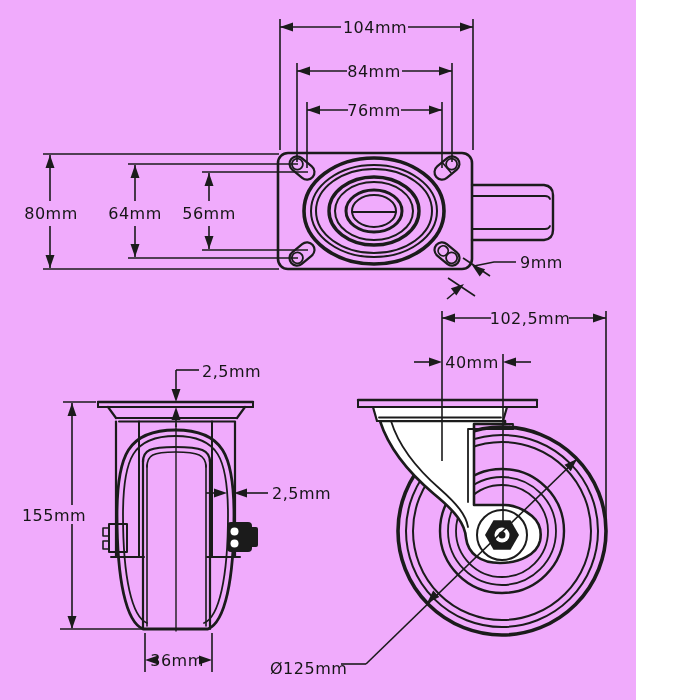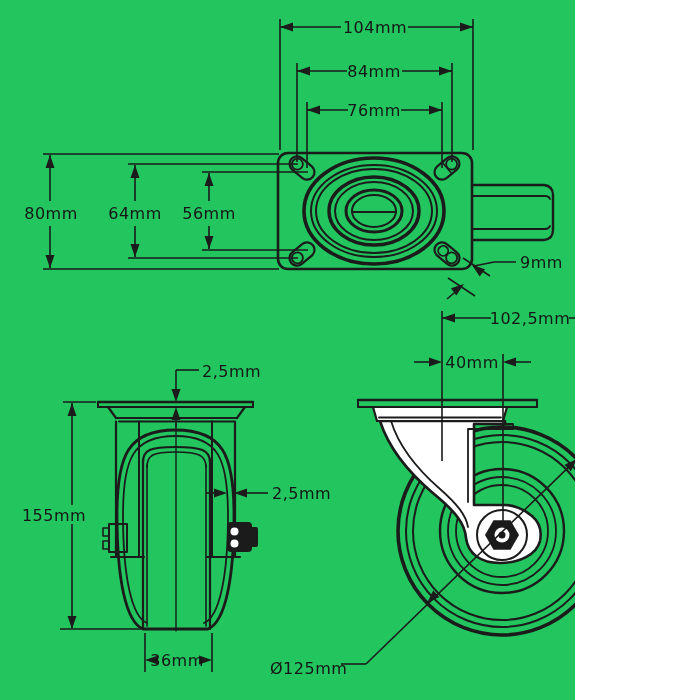--- a/index.html
+++ b/index.html
@@ -1,16 +1,16 @@
 <!DOCTYPE html>
 <html><head>
 <meta charset="utf-8">
 <style>
   html,body{margin:0;padding:0;background:#fff;}
-  .stage{position:relative;width:575px;height:700px;background:#22c55e;overflow:hidden;
+  .stage{position:relative;width:636px;height:700px;background:#f0abfc;overflow:hidden;
          font-family:"DejaVu Sans","Liberation Sans",sans-serif;}
   svg{position:absolute;left:0;top:0;}
   .geo{stroke:#1b1b1b;fill:none;stroke-linecap:round;stroke-linejoin:round;}
   .dim{stroke:#1b1b1b;fill:none;stroke-width:1.6;stroke-linecap:butt;}
   .arr{fill:#1b1b1b;stroke:none;}
   text{fill:#161616;font-size:16px;letter-spacing:0.5px;font-family:"DejaVu Sans","Liberation Sans",sans-serif;}
   .mid{text-anchor:middle;}
 </style>
 </head>
 <body>

